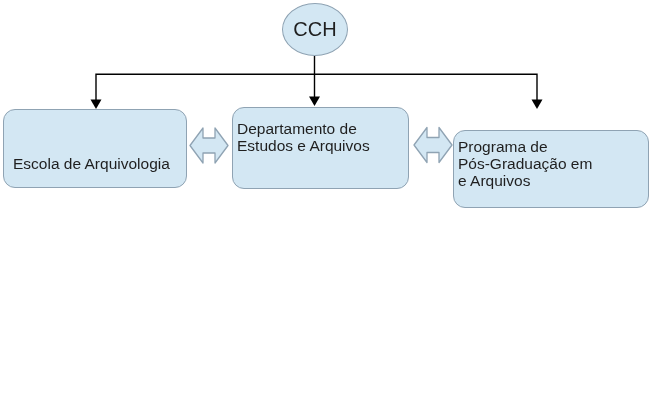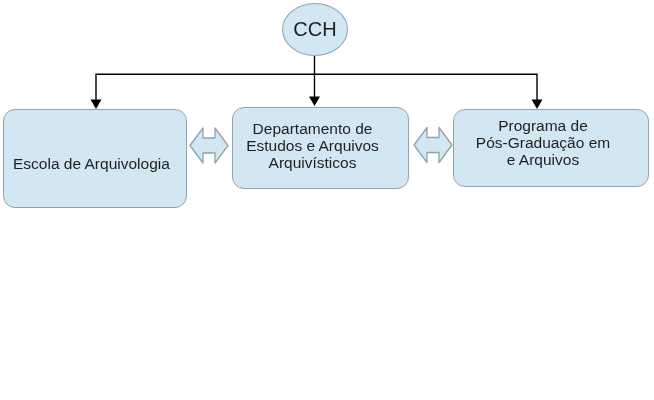--- a/index.html
+++ b/index.html
@@ -45,39 +45,39 @@
     justify-content: center;
     font-size: 20px;
   }
   .box {
     border-radius: 12px;
   }
   .box-escola {
     left: 3px;
     top: 109px;
     width: 184px;
-    height: 99px;
+    height: 79px;
   }
   .box-departamento {
     left: 232px;
     top: 107px;
     width: 177px;
     height: 82px;
   }
   .box-programa {
     left: 453px;
     top: 109px;
     width: 196px;
     height: 78px;
   }
   .box-text {
     position: absolute;
     left: 4px;
     right: 20px;
-    text-align: center;
+    text-align: left;
   }
   .box-escola .box-text {
     top: 45px;
     left: 9px;
     right: 4px;
     text-align: left;
     white-space: nowrap;
   }
   .box-departamento .box-text {
     top: 12px;
@@ -116,25 +116,24 @@
   <div class="node box box-escola" style="background-color: rgb(211, 231, 243); border-color: rgb(143, 163, 179); color: rgb(31, 31, 31);">
     <div class="box-text">
       <span class="line">Escola de Arquivologia</span>
     </div>
   </div>
 
   <div class="node box box-departamento" style="background-color: rgb(211, 231, 243); border-color: rgb(143, 163, 179); color: rgb(31, 31, 31);">
     <div class="box-text">
       <span class="line">Departamento de</span>
       <span class="line">Estudos e Arquivos</span>
-      <span class="line">Arquivísticos</span>
     </div>
   </div>
 
-  <div class="node box box-programa" style="background-color: rgb(211, 231, 243); border-color: rgb(143, 163, 179); color: rgb(31, 31, 31);">
+  <div class="node box box-programa" style="background-color: rgb(211, 231, 243); border-color: rgb(143, 163, 179); color: rgb(31, 31, 31); margin-top: 21px;">
     <div class="box-text">
       <span class="line">Programa de</span>
       <span class="line">Pós-Graduação em</span>
       <span class="line">e Arquivos</span>
     </div>
   </div>
 
 </div>
 
 </body></html>

